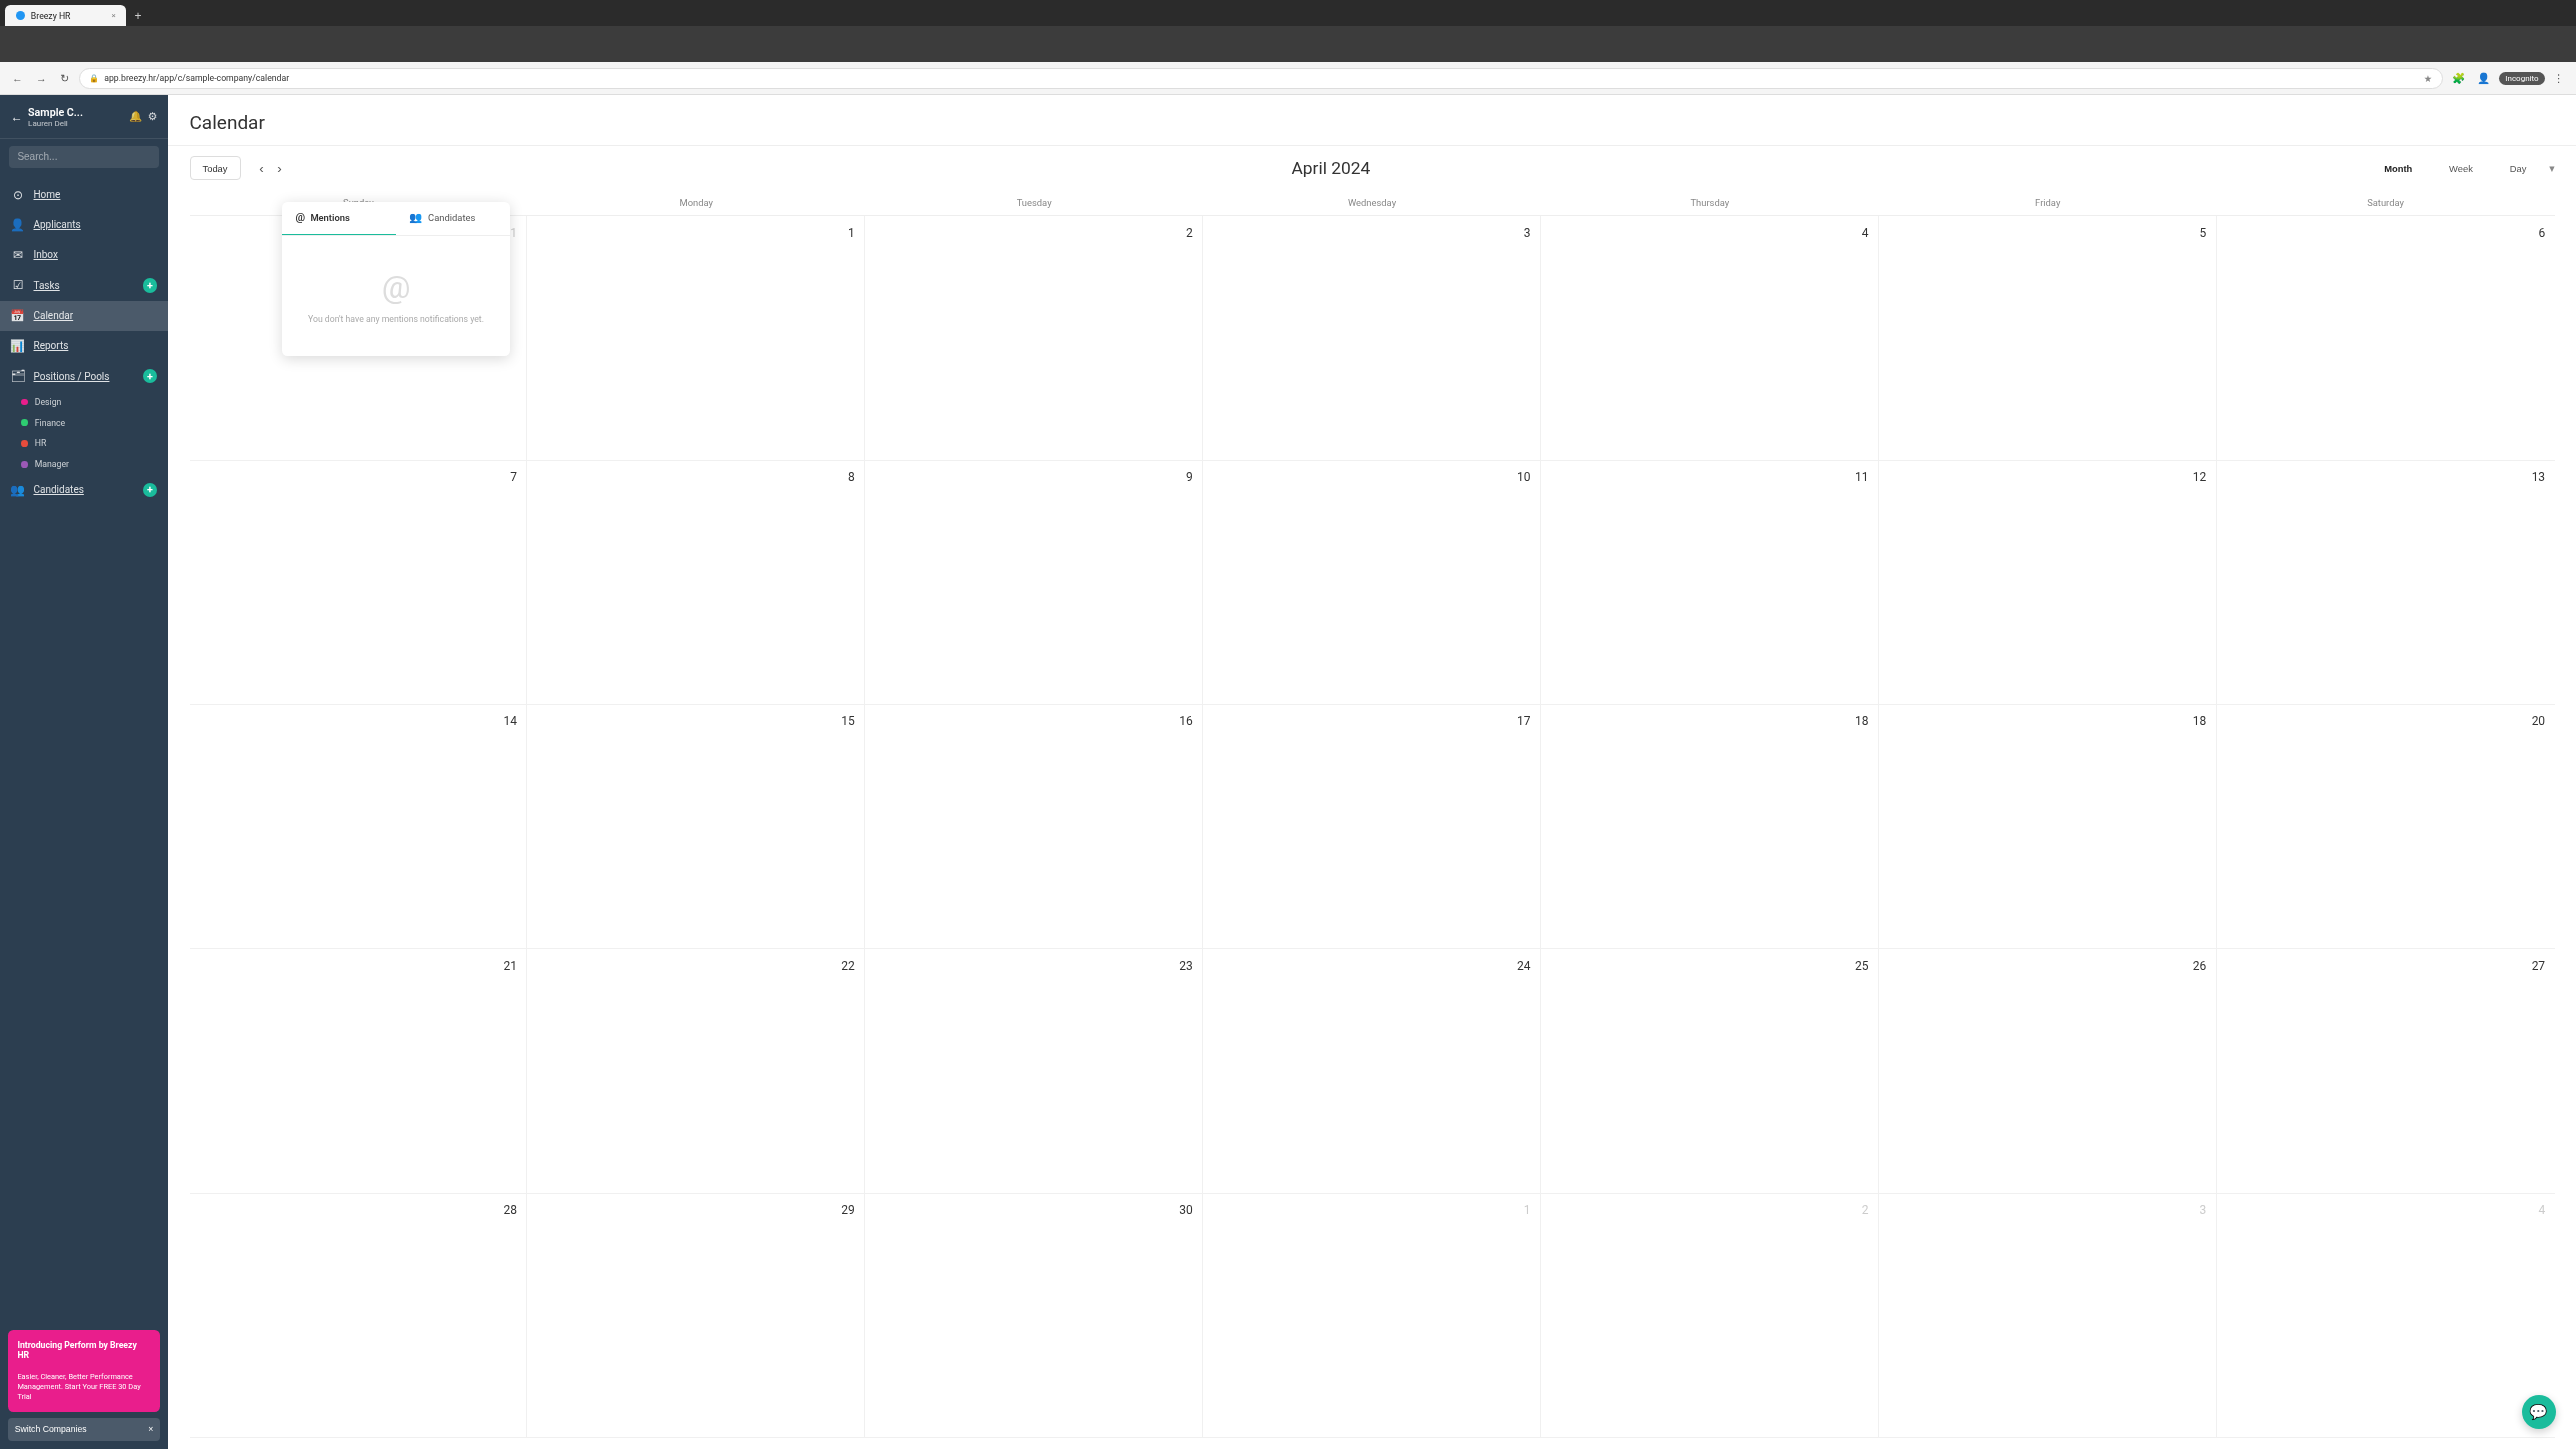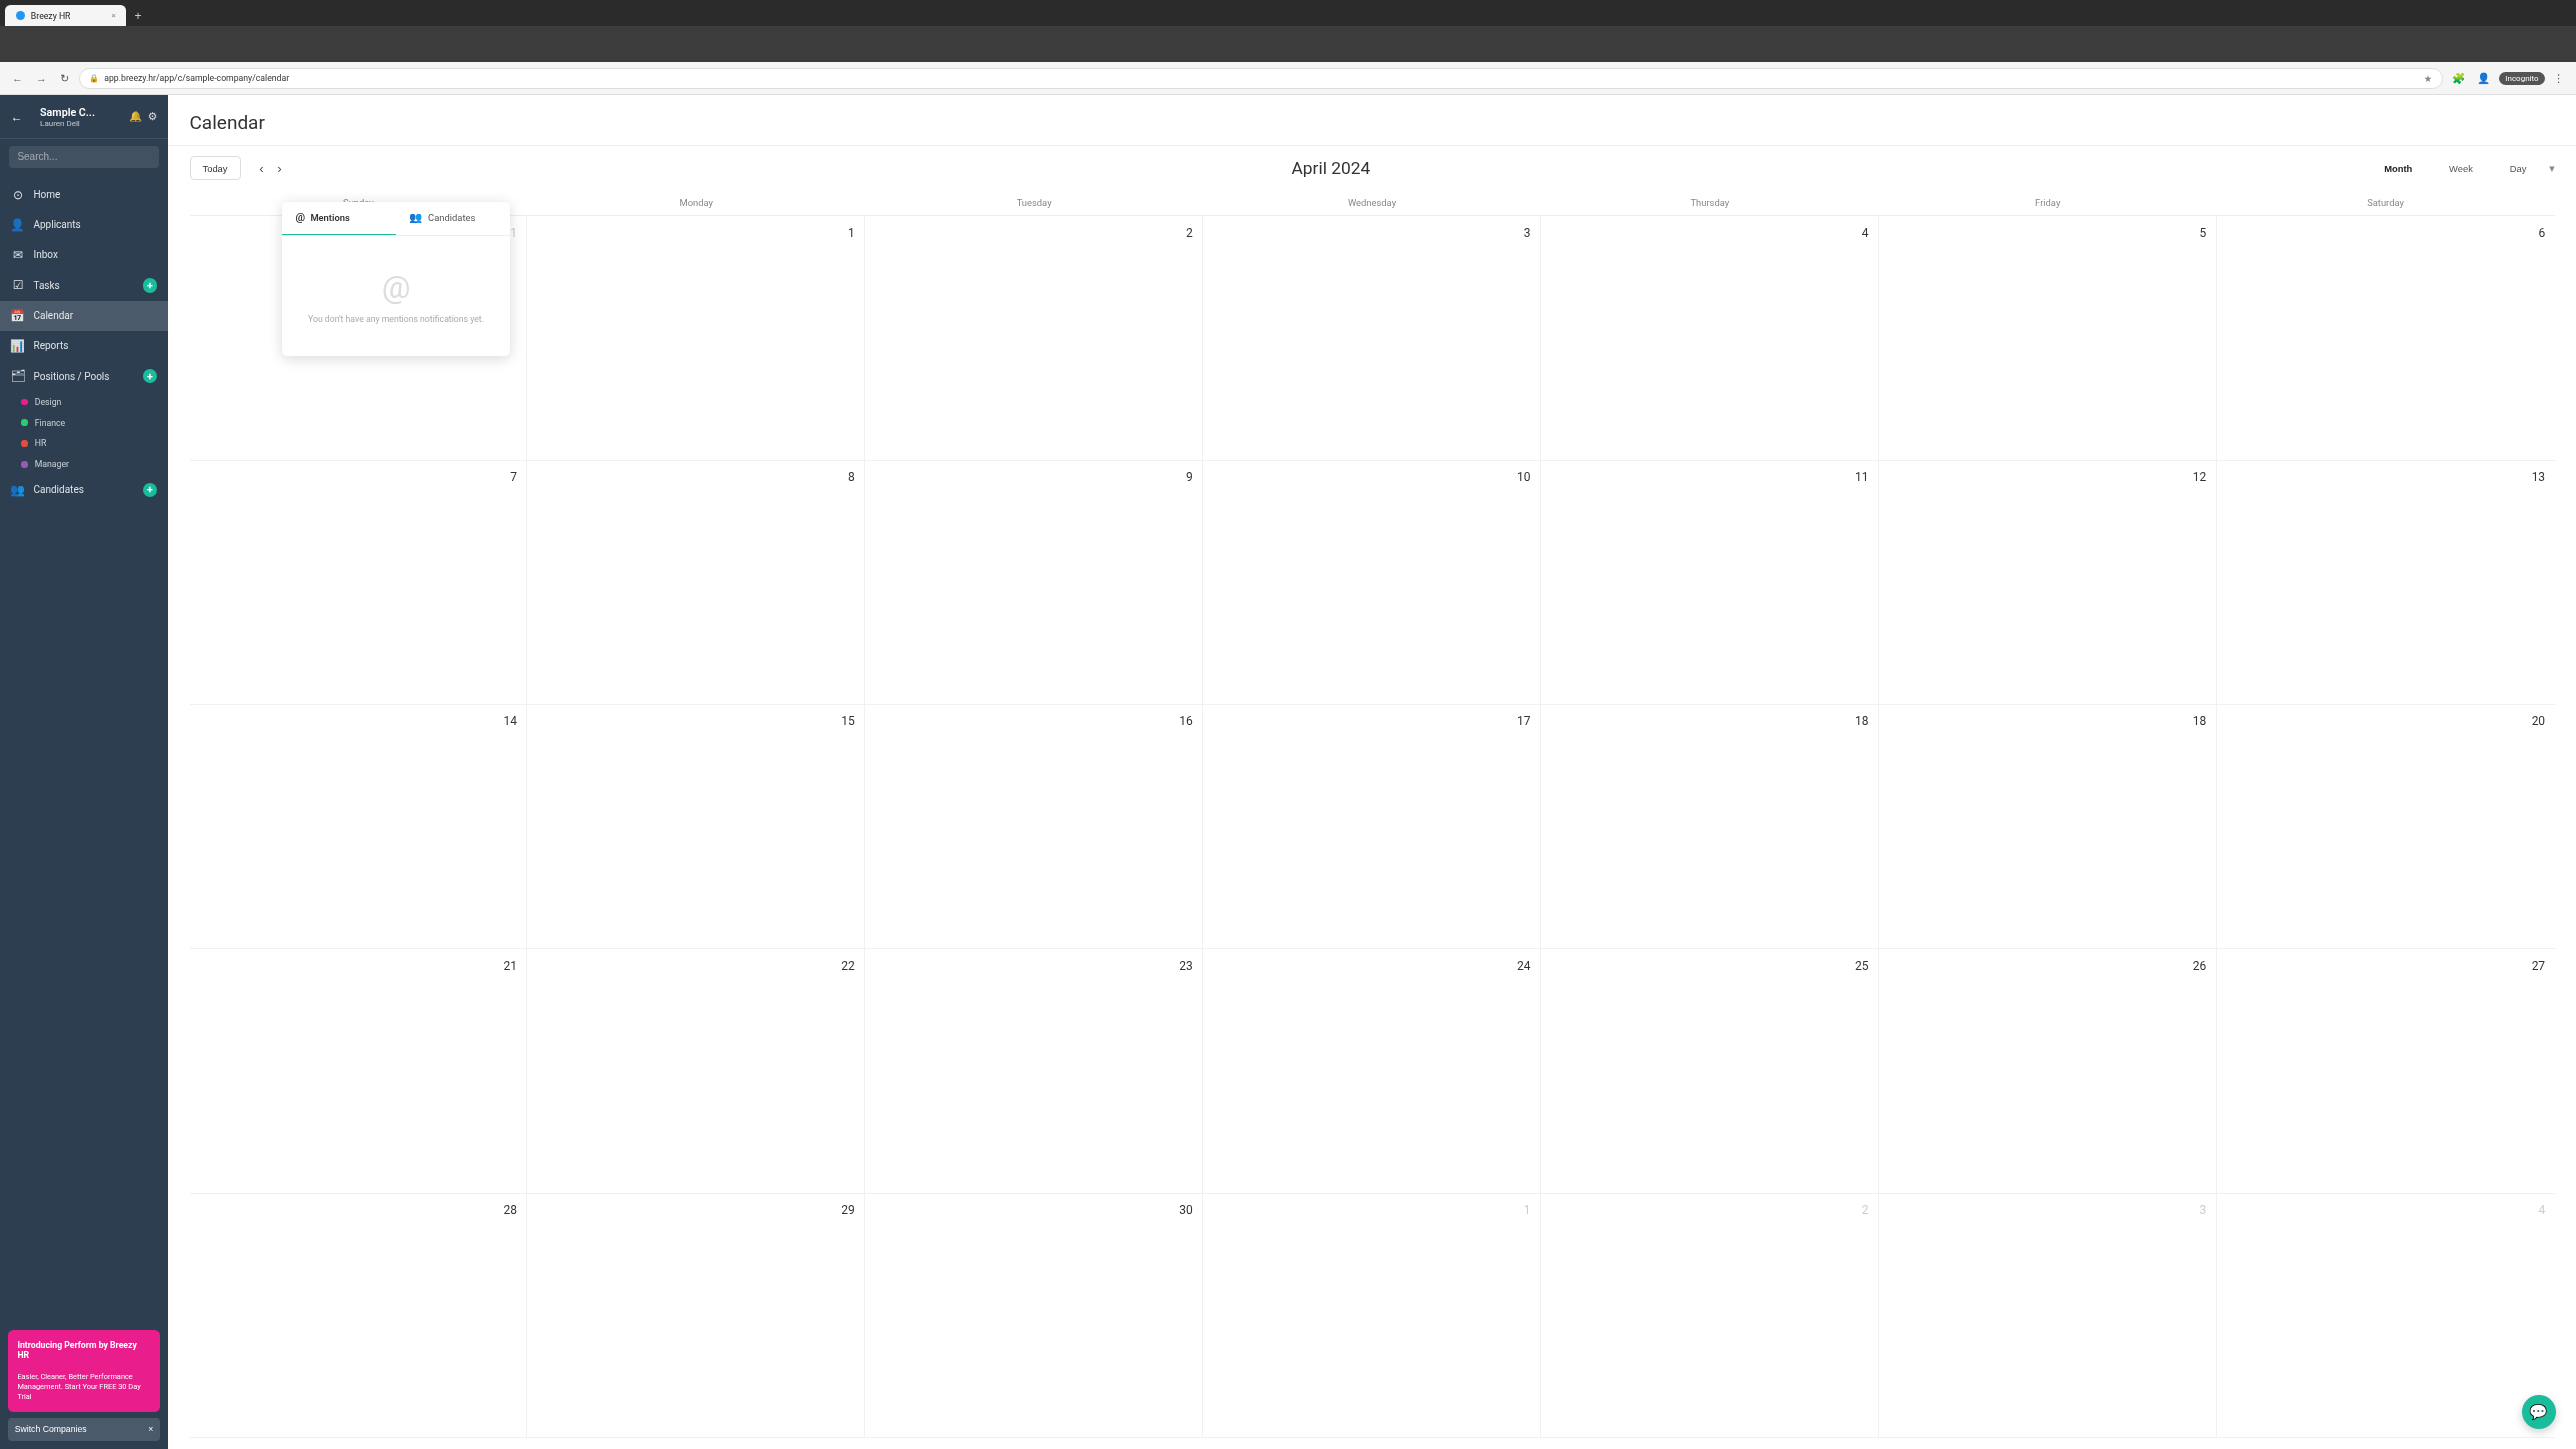--- a/index.html
+++ b/index.html
@@ -22,33 +22,33 @@
     .nav-action-btn { background: none; border: none; color: #555; cursor: pointer; font-size: 10.7px; padding: 2.7px 4px; }
     .incognito-badge { background: #555; color: white; border-radius: 8px; padding: 2px 6.7px; font-size: 8px; }
 
     
     .app-container { display: flex; flex: 1; overflow: hidden; }
 
     
     .sidebar { width: 168px; background: #2c3e50; color: white; display: flex; flex-direction: column; overflow-y: auto; position: relative; flex-shrink: 0; }
     .sidebar-header { padding: 10.7px; display: flex; align-items: center; gap: 5.4px; border-bottom: 0.7px solid rgba(255,255,255,0.1); }
     .sidebar-back { color: white; cursor: pointer; font-size: 12px; }
-    .sidebar-company { flex: 1; margin-left: 12px; }
+    .sidebar-company { flex: 1; }
     .sidebar-company-name { font-size: 10.7px; font-weight: 600; color: white; }
     .sidebar-user { font-size: 8px; color: rgba(255,255,255,0.7); }
     .sidebar-header-actions { display: flex; gap: 5.4px; }
     .sidebar-header-actions span { cursor: pointer; color: rgba(255,255,255,0.8); font-size: 10.7px; }
     .sidebar-search { padding: 6.7px 9.4px; }
     .sidebar-search input { width: 100%; background: rgba(255,255,255,0.1); border: none; border-radius: 4px; padding: 5.4px 8px; color: white; font-size: 10px; outline: none; }
     .sidebar-search input::placeholder { color: rgba(255,255,255,0.5); }
     .sidebar-nav { flex: 1; padding: 5.4px 0; }
     .nav-item { display: flex; align-items: center; gap: 8px; padding: 8px 10.7px; cursor: pointer; color: rgba(255,255,255,0.85); font-size: 10px; transition: background 0.15s; }
     .nav-item.active { background: rgba(255,255,255,0.15); }
     .nav-item .nav-icon { width: 14.8px; text-align: center; font-size: 12px; }
-    .nav-item .nav-label { flex: 1; }
+    .nav-item .nav-label { flex: 1; text-decoration: underline; }
     .nav-item .nav-plus { background: #1abc9c; color: white; border-radius: 50%; width: 14.8px; height: 14.8px; display: flex; align-items: center; justify-content: center; font-size: 10.7px; font-weight: bold; }
     .position-list { padding-left: 10.7px; }
     .position-item { display: flex; align-items: center; gap: 6.7px; padding: 5.4px 10.7px; cursor: pointer; color: rgba(255,255,255,0.75); font-size: 8.7px; }
     .position-dot { width: 6.7px; height: 6.7px; border-radius: 50%; flex-shrink: 0; }
     .sidebar-bottom { padding: 8px; }
     .promo-card { background: #e91e8c; border-radius: 5.4px; padding: 9.4px; color: white; font-size: 8px; margin-bottom: 5.4px; }
     .promo-title { font-weight: 700; font-size: 8.7px; margin-bottom: 12px; }
     .promo-text { line-height: 1.4; font-size: 7.4px; }
     .switch-companies-btn { background: rgba(255,255,255,0.15); border: none; border-radius: 4px; color: white; width: 100%; padding: 6.7px; font-size: 8.7px; cursor: pointer; display: flex; align-items: center; justify-content: space-between; }
     .sidebar-resize { position: absolute; right: 0; top: 0; bottom: 0; width: 2.7px; cursor: col-resize; background: transparent; }

